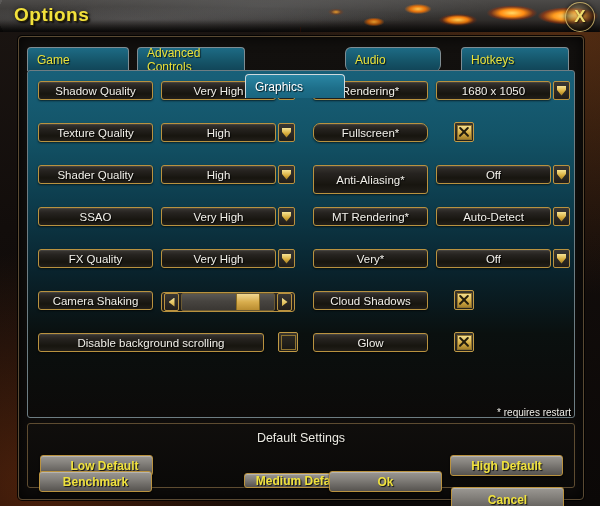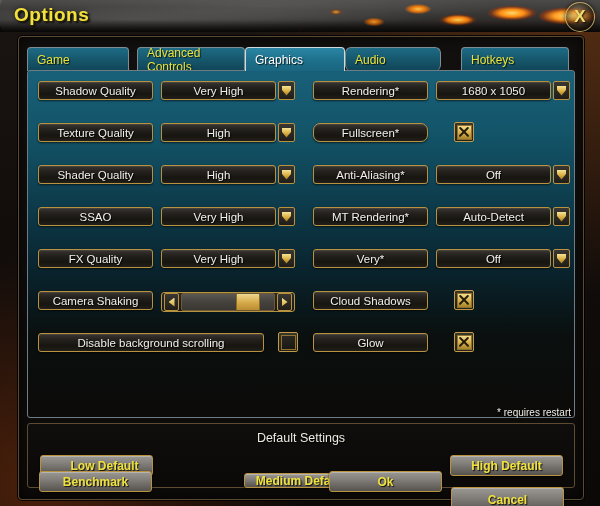--- a/index.html
+++ b/index.html
@@ -98,20 +98,21 @@
     padding-left:9px;
     box-sizing:border-box;
     text-shadow:1px 1px 1px rgba(0,0,0,.75);
     cursor:pointer;
   }
   .tab.active{
     background:linear-gradient(180deg,#2a86a4 0%,#1d6e89 60%,#1a6680 100%);
     color:#ffffff;
     border-color:#cfdade;
     z-index:4;
+    margin-top:27px;
   }
   .panel{
     position:absolute;left:8px;top:33px;width:548px;height:348px;
     background:linear-gradient(180deg,#186079 0%,#135468 18%,#0d3c4c 38%,#09232d 58%,#0a100f 76%,#0c0a09 100%);
     border:1px solid #6d7d83;
     border-radius:3px;
     box-sizing:border-box;
     overflow:hidden;
   }
 
@@ -326,21 +327,21 @@
         </div>
         <div class="ctl label-btn" style="left: 285px; top: 10px; width: 115px; height: 19px;">Rendering*</div>
         <div class="ctl value-btn" style="left: 408px; top: 10px; width: 115px; height: 19px;">1680 x 1050</div>
         <div class="dd-arrow" style="left: 525px; top: 10px;">
           <i></i>
         </div>
         <div class="ctl label-btn" style="left: 285px; top: 52px; width: 115px; height: 19px; border-radius: 7px;">Fullscreen*</div>
         <div class="checkbox checked" style="left: 426px; top: 51px;">
           <span class="inner"></span>
         </div>
-        <div class="ctl label-btn" style="left: 285px; top: 94px; width: 115px; height: 19px;">Anti-Aliasing*</div>
+        <div class="ctl label-btn" style="left: 285px; top: 94px; width: 115px; height: 29px;">Anti-Aliasing*</div>
         <div class="ctl value-btn" style="left: 408px; top: 94px; width: 115px; height: 19px;">Off</div>
         <div class="dd-arrow" style="left: 525px; top: 94px;">
           <i></i>
         </div>
         <div class="ctl label-btn" style="left: 285px; top: 136px; width: 115px; height: 19px;">MT Rendering*</div>
         <div class="ctl value-btn" style="left: 408px; top: 136px; width: 115px; height: 19px;">Auto-Detect</div>
         <div class="dd-arrow" style="left: 525px; top: 136px;">
           <i></i>
         </div>
         <div class="ctl label-btn" style="left: 285px; top: 178px; width: 115px; height: 19px;">Very*</div>

